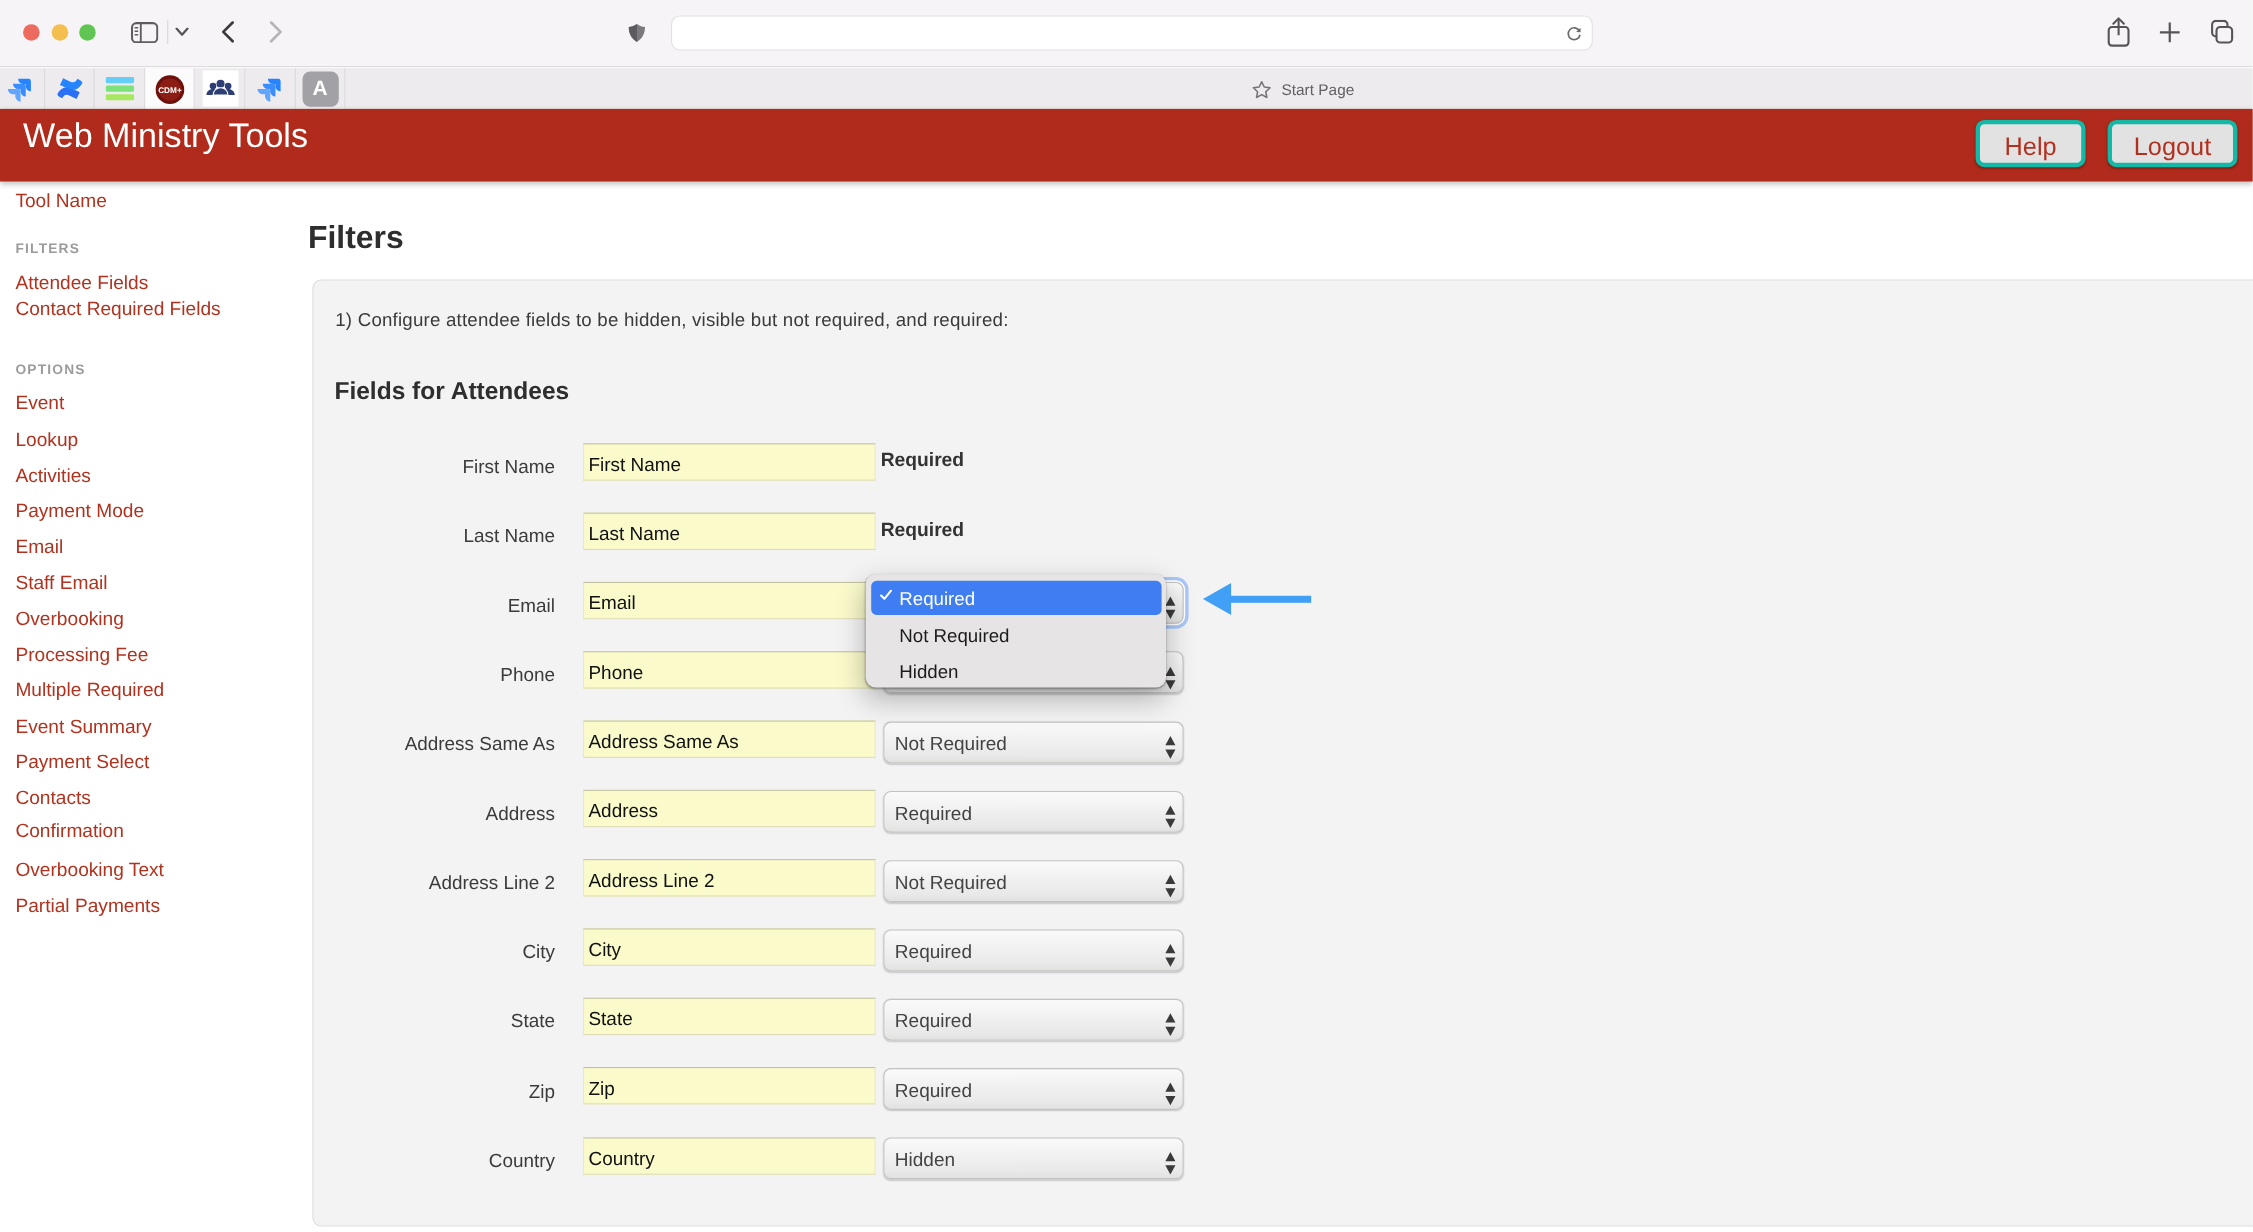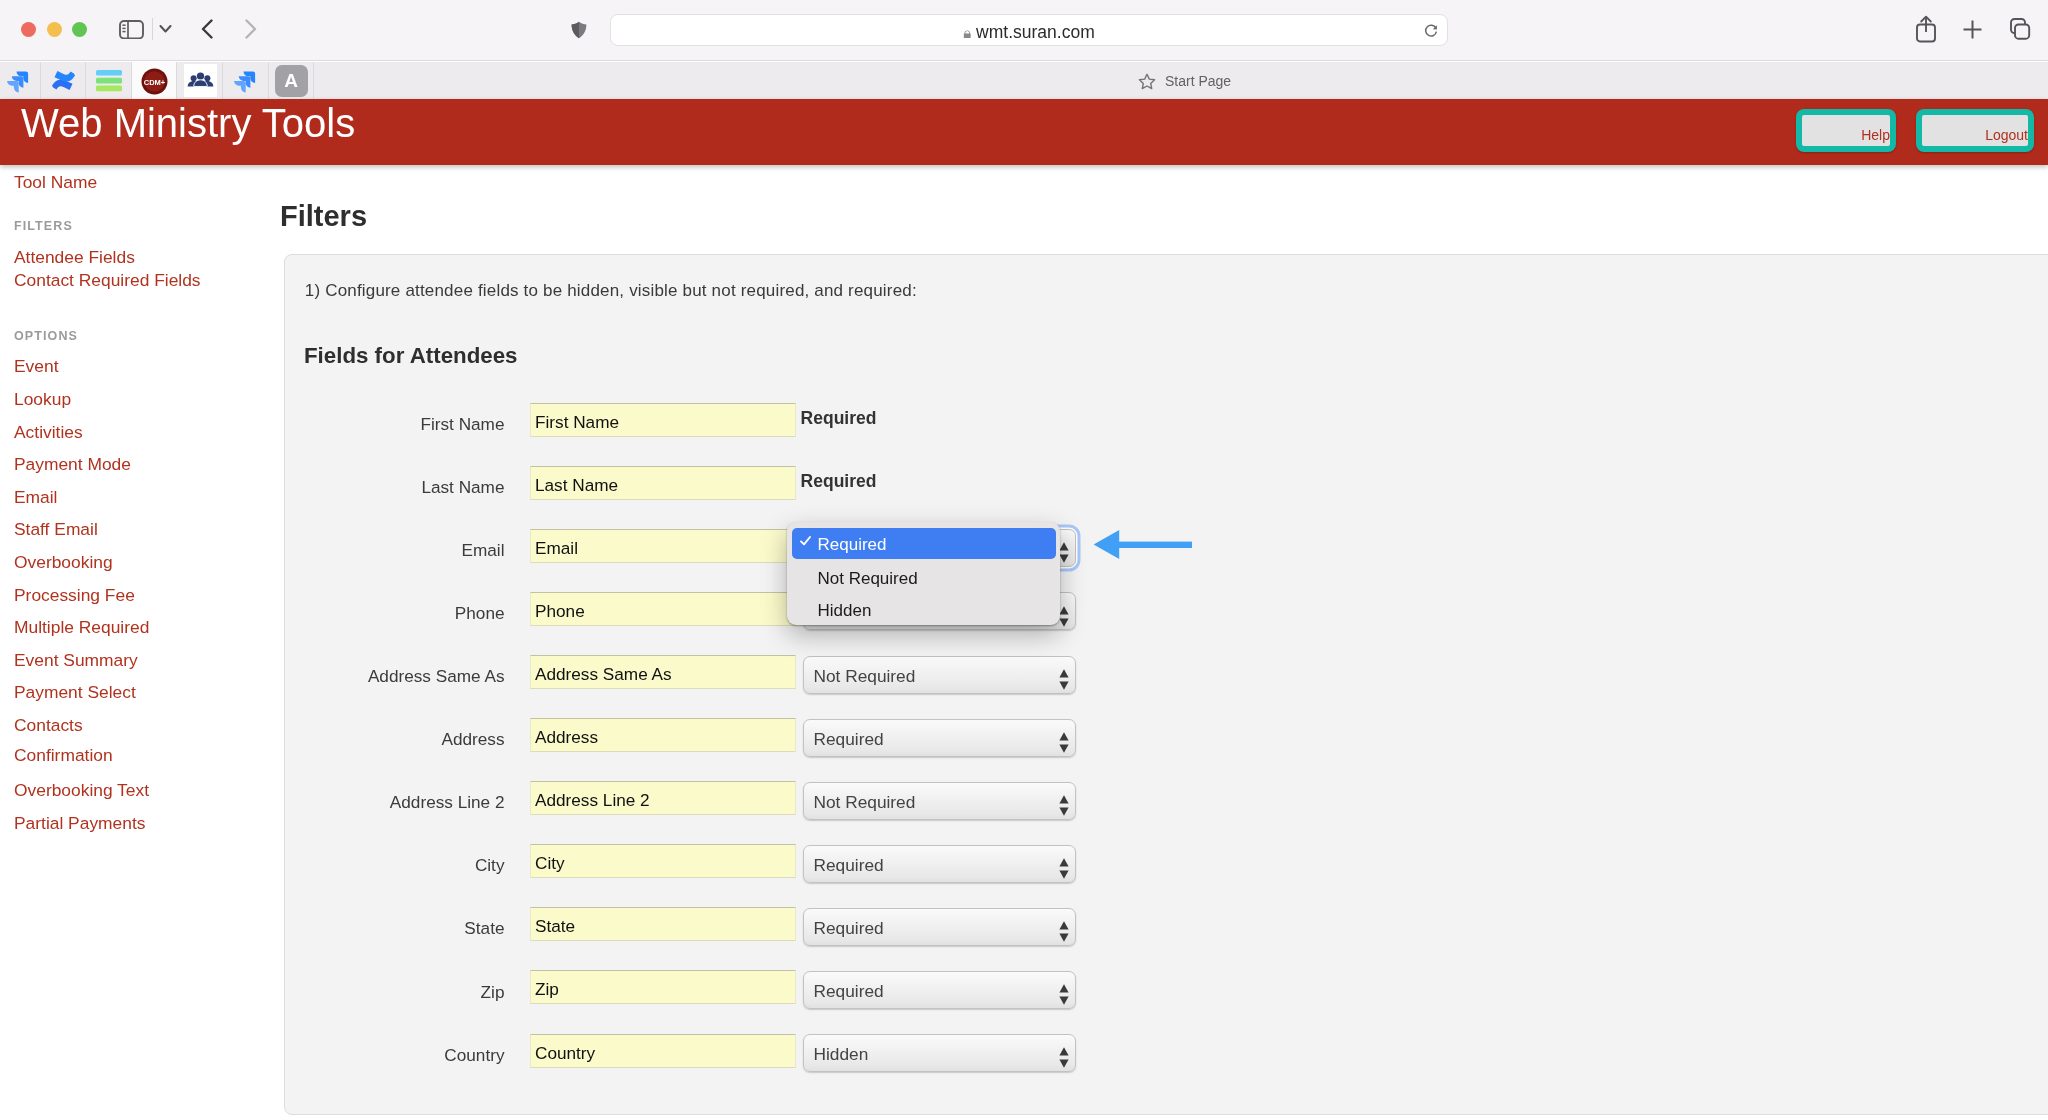--- a/index.html
+++ b/index.html
@@ -9,22 +9,22 @@
 
 .toolbar{position:absolute;left:0;top:0;width:2048px;height:61px;background:#f6f4f6;border-bottom:1px solid #dcdadc}
 .tl{position:absolute;border-radius:50%;width:15px;height:15px;top:21.5px}
 .favbar{position:absolute;left:0;top:62px;width:2048px;height:37px;background:#edebed}
 .ptab{position:absolute;top:0;height:37px;width:45.6px;border-right:1px solid #dcdadc}
 .ptab.active{background:#fcfbfc;border-right:1px solid #dcdadc}
 .urlbar{position:absolute;left:610px;top:14px;width:838px;height:32px;background:#fff;border:1px solid #e2e0e2;border-radius:8px}
 .urltext{position:absolute;top:7px;width:100%;text-align:center;font-size:17.5px;color:#2b2b2b}
 
 .redbar{position:absolute;left:0;top:99px;width:2048px;height:66px;background:#b02b1b;box-shadow:0 2px 5px rgba(0,0,0,0.25)}
-.apptitle{position:absolute;left:21px;top:9.4px;font-size:40px;line-height:31px;color:#fff}
-.hbtn{position:absolute;top:10px;height:43px;background:#e3e2e2;border:6px solid #14b8a6;border-radius:8px;color:#b1301f;font-size:14px;text-align:right;line-height:41px;box-shadow:0 1px 2px rgba(0,0,0,0.25)}
+.apptitle{position:absolute;left:21px;top:9.4px;font-size:31px;line-height:31px;color:#fff}
+.hbtn{position:absolute;top:10px;height:43px;background:#e3e2e2;border:4px solid #14b8a6;border-radius:8px;color:#b1301f;font-size:23px;text-align:center;line-height:41px;box-shadow:0 1px 2px rgba(0,0,0,0.25)}
 
 .snav{position:absolute;left:14px;font-size:17.4px;line-height:17.4px;color:#b1331f;white-space:nowrap}
 .shead{position:absolute;left:14px;font-size:12.5px;line-height:12.5px;font-weight:bold;color:#9b9b9b;letter-spacing:1.1px;white-space:nowrap}
 
 .h1{position:absolute;left:280px;top:202.4px;font-size:29px;line-height:29px;font-weight:bold;color:#2e2e2e}
 .graybox{position:absolute;left:283.5px;top:254px;width:1790px;height:861px;background:#f4f3f3;border:1px solid #ddd;border-radius:8px}
 .para{position:absolute;left:304.8px;top:281.6px;font-size:17px;line-height:17px;letter-spacing:0.18px;color:#3a3a3a}
 .h2{position:absolute;left:304px;top:345.2px;font-size:22.3px;line-height:22.3px;font-weight:bold;color:#2e2e2e}
 .rowlabel{position:absolute;width:490px;text-align:right;font-size:17.2px;line-height:17.2px;color:#3b3b3b;white-space:nowrap}
 .yinput{position:absolute;left:530px;width:266px;height:34px;background:#fafacb;border:1px solid #e9e9c6;border-top-color:#c2c2a3;border-bottom-color:#dcdcba;font-size:17.2px;color:#111;padding:10px 0 0 4px;line-height:17.2px}
@@ -61,21 +61,20 @@
   </svg>
   <svg class="abs" style="left:245px;top:19px" width="12" height="20" viewBox="0 0 12 20">
     <polyline points="1.5,1.5 10,10 1.5,18.5" fill="none" stroke="#b6b3b6" stroke-width="2.4" stroke-linecap="round" stroke-linejoin="round"></polyline>
   </svg>
 
   <svg class="abs" style="left:571px;top:20.5px" width="16" height="18" viewBox="0 0 16 18">
     <path d="M8 0.8 C5.6 2.6 3 3.5 0.6 3.6 C0.6 9.2 3 14.2 8 17.2 C13 14.2 15.4 9.2 15.4 3.6 C13 3.5 10.4 2.6 8 0.8 Z" fill="#7b797d"></path>
     <path d="M8 0.8 C5.6 2.6 3 3.5 0.6 3.6 C0.6 9.2 3 14.2 8 17.2 Z" fill="#5c5a5e"></path>
   </svg>
   <div class="urlbar">
-    <div class="urltext"><span style="color:#8a888a;font-size:15px">🔒︎</span>&nbsp;wmt.suran.com</div>
 
     <svg class="abs" style="right:9px;top:9px" width="14" height="14" viewBox="0 0 14 14">
       <path d="M11.9 4.2 A5.4 5.4 0 1 0 12.4 7.6" fill="none" stroke="#6a686a" stroke-width="1.5"></path>
       <polygon points="12.9,1.2 12.9,5.4 8.9,5.2" fill="#6a686a"></polygon>
     </svg>
   </div>
 
   <svg class="abs" style="left:1915px;top:14.5px" width="22" height="28" viewBox="0 0 22 28">
     <rect x="2" y="9.5" width="18" height="17" rx="3" fill="none" stroke="#565458" stroke-width="1.9"></rect>
     <line x1="11" y1="2.5" x2="11" y2="17" stroke="#565458" stroke-width="1.9"></line>

